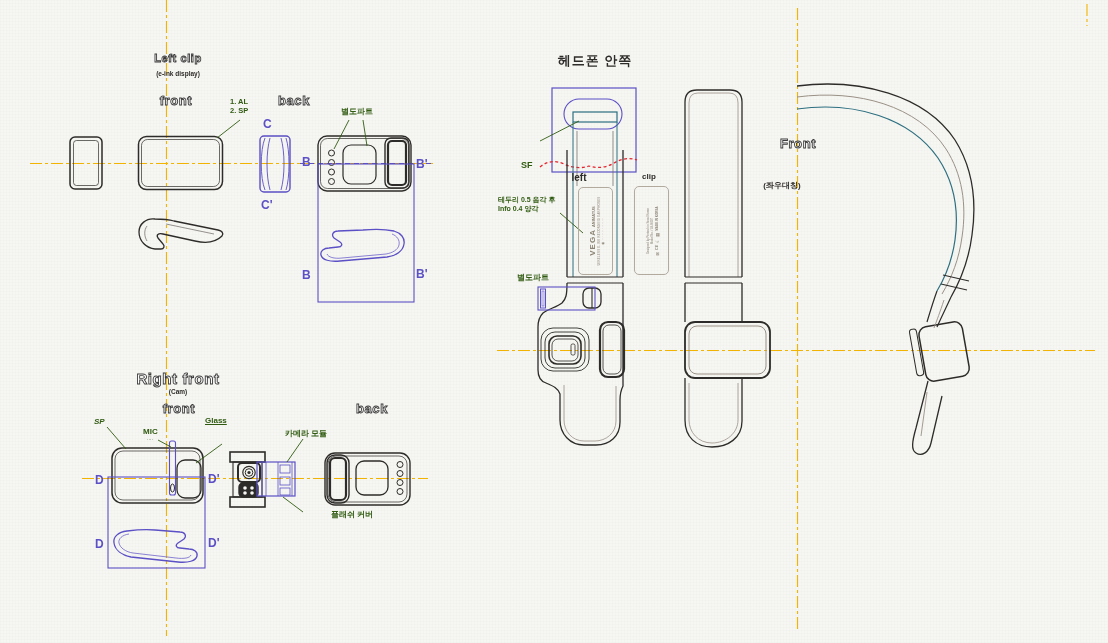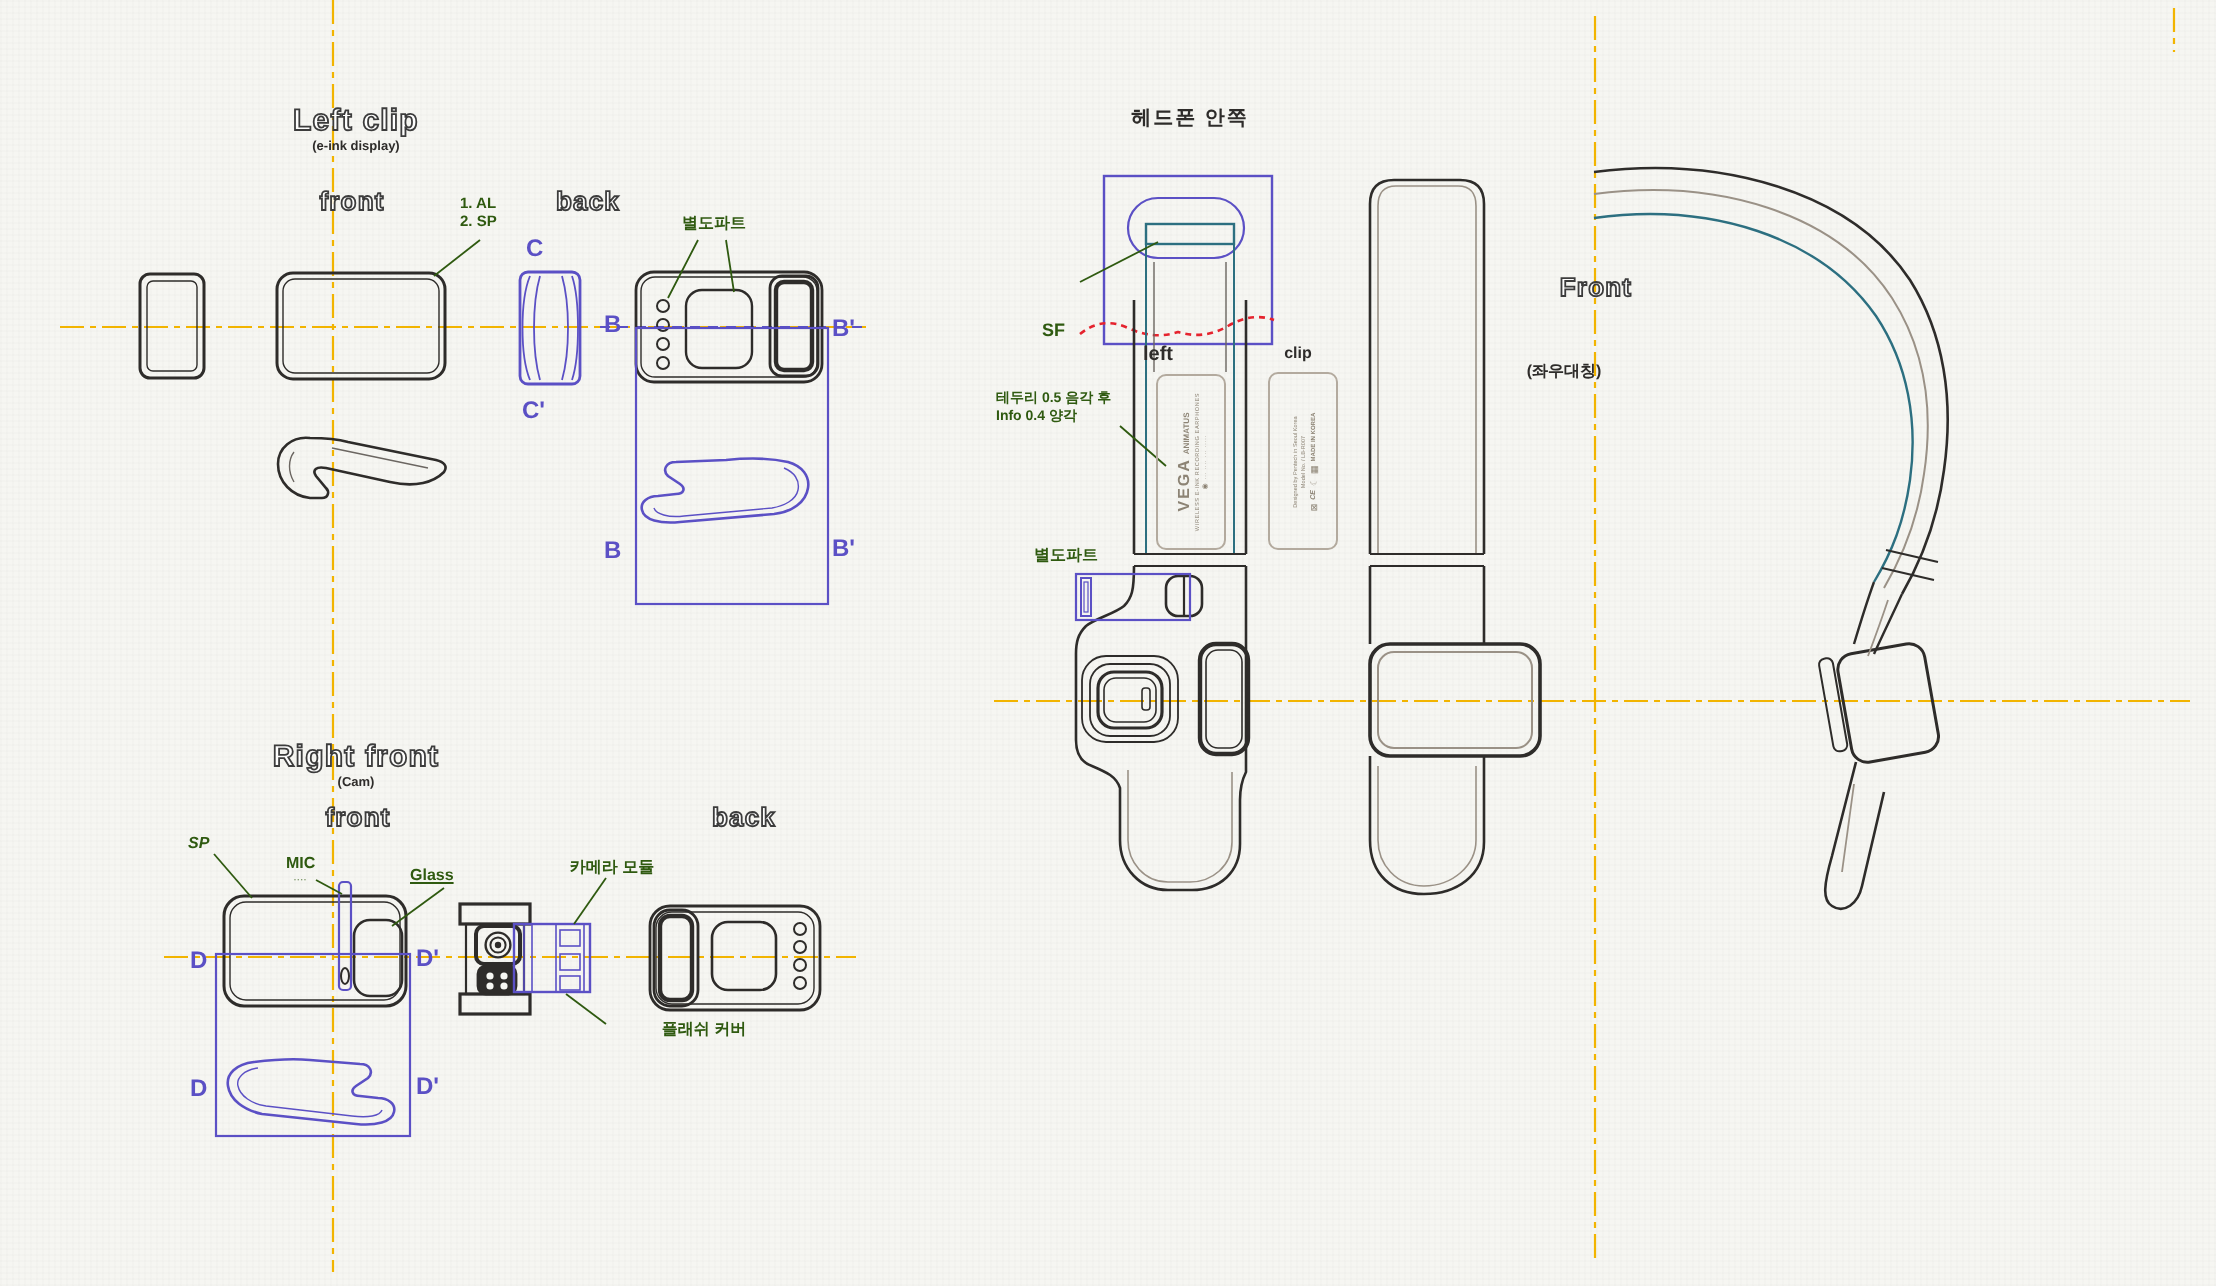--- a/index.html
+++ b/index.html
@@ -179,21 +179,21 @@
     <path d="M540,141 L579,121"></path>
     <path d="M560,213 L583,233"></path>
     <path d="M107,427 L126,449"></path>
     <path d="M158,440 L171,447"></path>
     <path d="M222,444 L196,463"></path>
     <path d="M303,439 L287,462"></path>
     <path d="M303,512 L283,497"></path>
   </g>
 </svg>
 
-<div class="lbl outline ctr" style="left:130px;top:52px;width:96px;font-size:15px;">Left clip</div>
+<div class="lbl outline ctr" style="left:130px;top:52px;width:96px;font-size:11px;">Left clip</div>
 <div class="lbl dark ctr" style="left:130px;top:70px;width:96px;font-size:6.5px;">(e-ink display)</div>
 <div class="lbl outline ctr" style="left:140px;top:93px;width:72px;font-size:13px;">front</div>
 <div class="lbl outline ctr" style="left:262px;top:93px;width:64px;font-size:13px;">back</div>
 <div class="lbl green" style="left:230px;top:97px;font-size:7.5px;line-height:9px;">
   <div>1. AL</div>
   <div>2. SP</div>
 </div>
 <div class="lbl purple" style="left:263px;top:117px;font-size:12px;">C</div>
 <div class="lbl purple" style="left:261px;top:198px;font-size:12px;">C'</div>
 <div class="lbl purple" style="left:302px;top:155px;font-size:12px;">B</div>
@@ -204,29 +204,29 @@
 
 <div class="lbl outline ctr" style="left:130px;top:370px;width:96px;font-size:15px;">Right front</div>
 <div class="lbl dark ctr" style="left:130px;top:388px;width:96px;font-size:6.5px;">(Cam)</div>
 <div class="lbl outline ctr" style="left:143px;top:401px;width:72px;font-size:13px;">front</div>
 <div class="lbl outline ctr" style="left:338px;top:401px;width:68px;font-size:13px;">back</div>
 <div class="lbl green" style="left:94px;top:417px;font-size:8px;font-style:italic;">SP</div>
 <div class="lbl green ctr" style="left:143px;top:428px;font-size:8px;line-height:8px;">
   <div>MIC</div>
   <div style="font-size:3.5px;letter-spacing:.5px;">····</div>
 </div>
-<div class="lbl green" style="left:205px;top:433px;font-size:8px;text-decoration:underline;">Glass</div>
+<div class="lbl green" style="left:205px;top:416px;font-size:8px;text-decoration:underline;">Glass</div>
 <div class="lbl purple" style="left:95px;top:473px;font-size:12px;">D</div>
 <div class="lbl purple" style="left:208px;top:472px;font-size:12px;">D'</div>
 <div class="lbl purple" style="left:95px;top:537px;font-size:12px;">D</div>
 <div class="lbl purple" style="left:208px;top:536px;font-size:12px;">D'</div>
 <div class="lbl green ctr" style="left:278px;top:428px;width:56px;font-size:8px;">카메라 모듈</div>
 <div class="lbl green ctr" style="left:280px;top:509px;width:56px;font-size:8px;margin-left:44px;">플래쉬 커버</div>
 
-<div class="lbl dark ctr" style="left:540px;top:52px;width:110px;font-size:10px;letter-spacing:1px;">헤드폰 안쪽</div>
+<div class="lbl dark ctr" style="left:540px;top:52px;width:110px;font-size:13px;letter-spacing:1px;">헤드폰 안쪽</div>
 <div class="lbl green" style="left:521px;top:134px;font-size:9px;margin-top:26px;">SF</div>
 <div class="lbl dark ctr" style="left:564px;top:172px;width:30px;font-size:10px;">left</div>
 <div class="lbl dark ctr" style="left:634px;top:172px;width:30px;font-size:8px;">clip</div>
 <div class="lbl green" style="left:517px;top:272px;font-size:8px;">별도파트</div>
 <div class="lbl green" style="left:498px;top:195px;font-size:7px;line-height:9px;">
   <div>테두리 0.5 음각 후</div>
   <div>Info 0.4 양각</div>
 </div>
 
 <div class="plate" style="left:578px;top:187px;width:33px;height:86px;">

